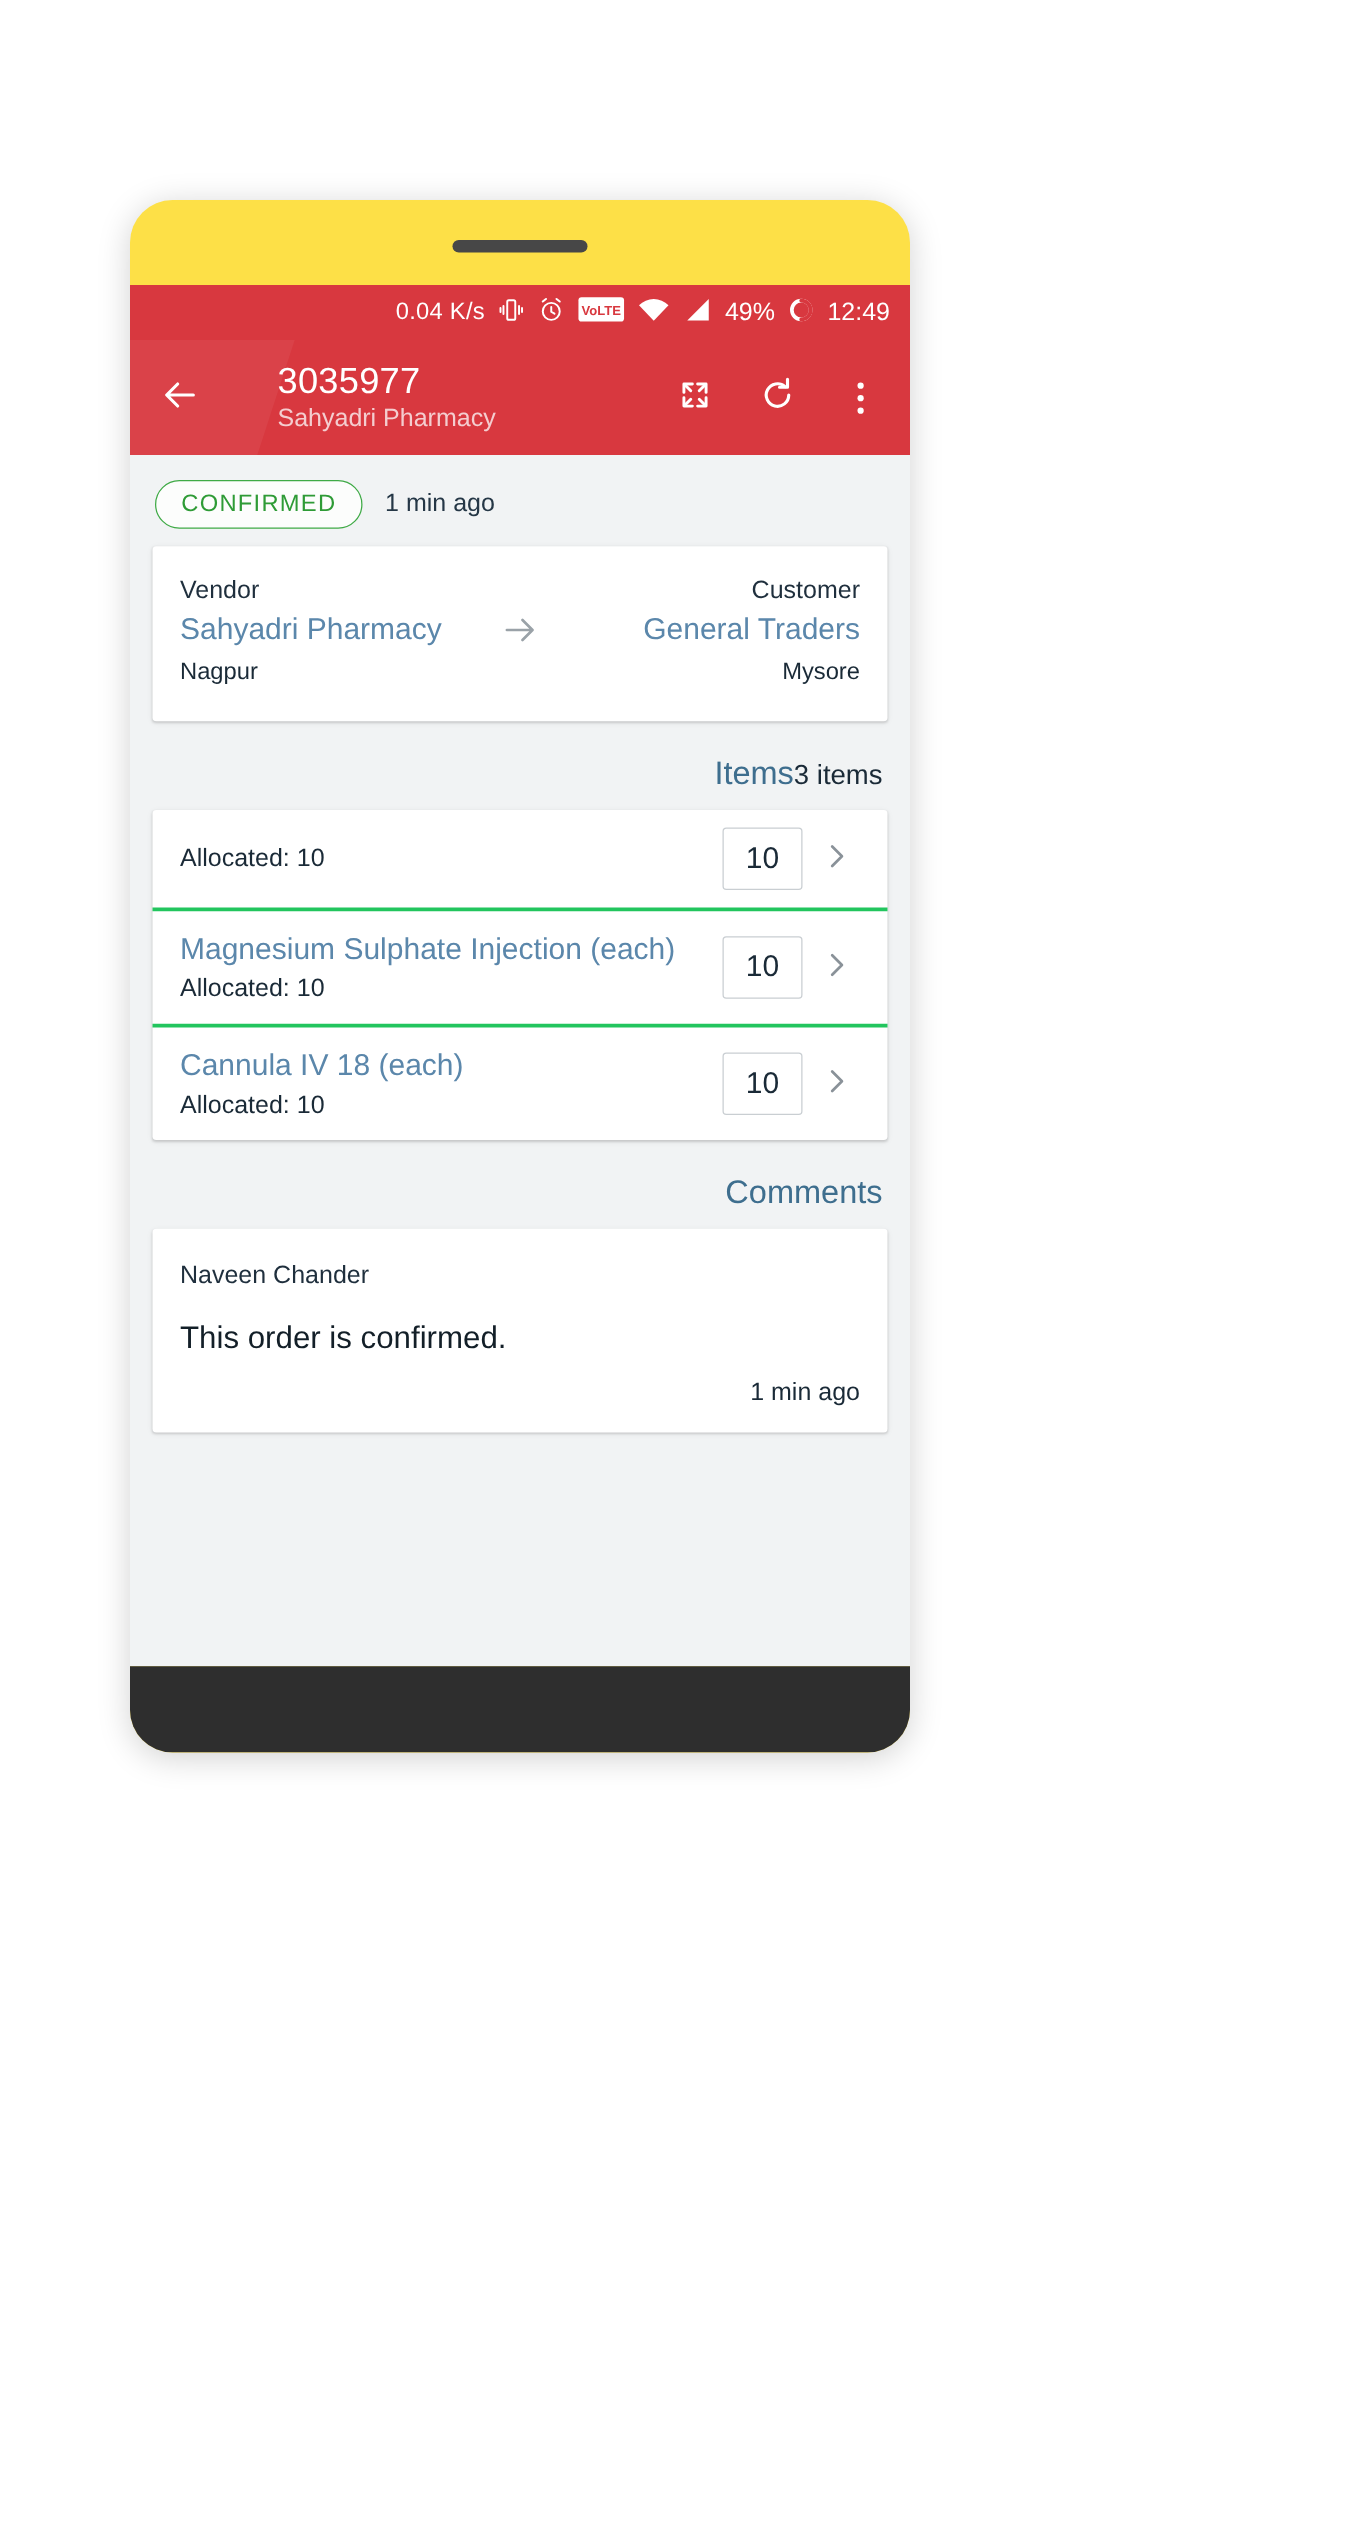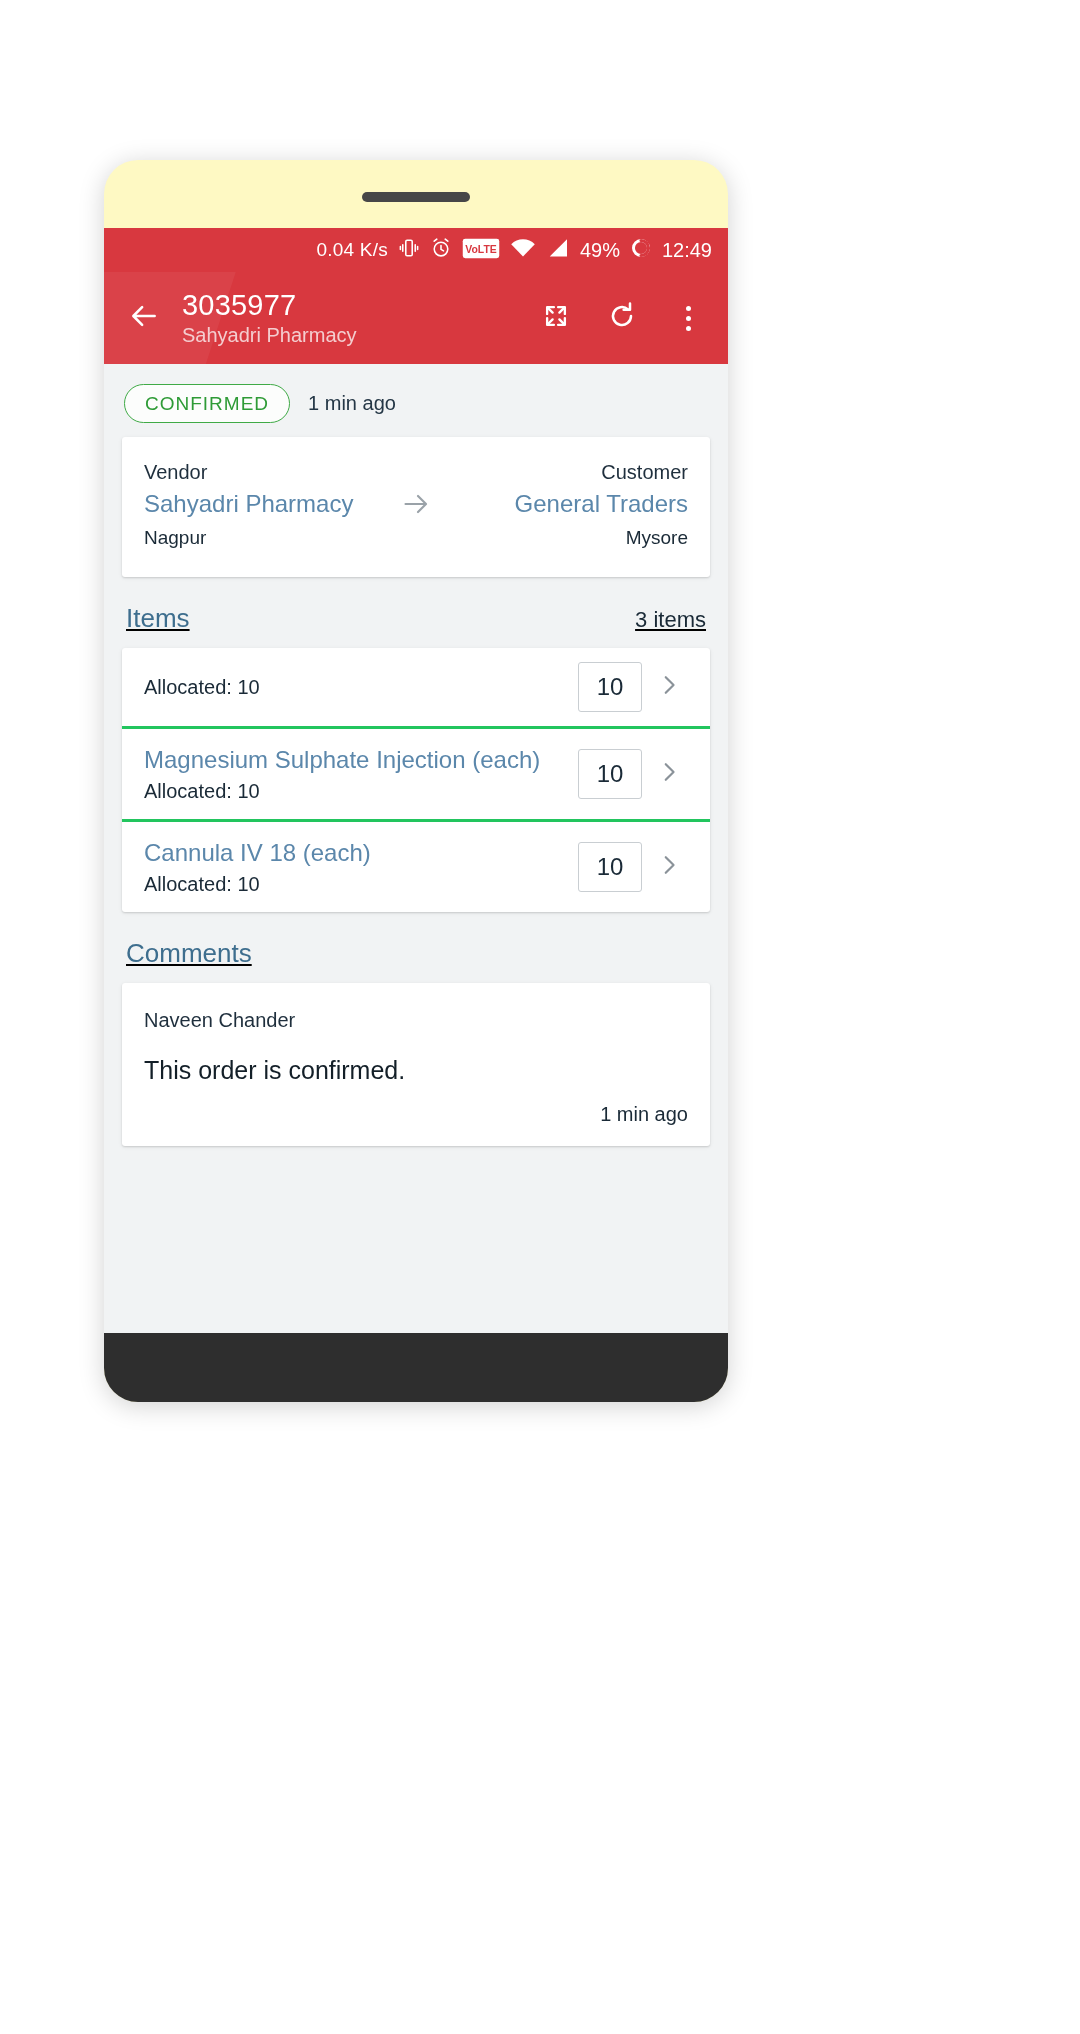--- a/index.html
+++ b/index.html
@@ -20,21 +20,21 @@
     background: #ffffff;
   }
 
   
   .phone {
     position: absolute;
     left: 104px;
     top: 160px;
     width: 624px;
     height: 1242px;
-    background: #fef9c3;
+    background: #fde047;
     border-radius: 34px;
     box-shadow: 0 4px 26px rgba(0,0,0,0.18);
     overflow: hidden;
   }
 
   .speaker {
     position: absolute;
     left: 50%;
     top: 32px;
     transform: translateX(-50%);
@@ -83,20 +83,21 @@
   
   .appbar {
     position: relative;
     height: 92px;
     background: #d8383f;
     display: flex;
     align-items: center;
     padding: 0 14px 0 18px;
     box-sizing: border-box;
     overflow: hidden;
+    gap: 40px;
   }
   
   .appbar::before {
     content: "";
     position: absolute;
     left: -40px; top: -60px;
     width: 150px; height: 230px;
     background: rgba(255,255,255,0.055);
     transform: rotate(18deg);
     pointer-events: none;
@@ -212,23 +213,22 @@
     width: 70px;
     display: flex;
     align-items: center;
     justify-content: center;
   }
 
   
   .section-head {
     display: flex;
     align-items: baseline;
-    justify-content: space-between;
+    justify-content: flex-end;
     padding: 26px 22px 14px 22px;
-    text-decoration: underline;
   }
   .section-title {
     font-size: 26px;
     color: #3e6e8e;
   }
   .section-meta {
     font-size: 22px;
     color: #1a2a37;
   }
 

